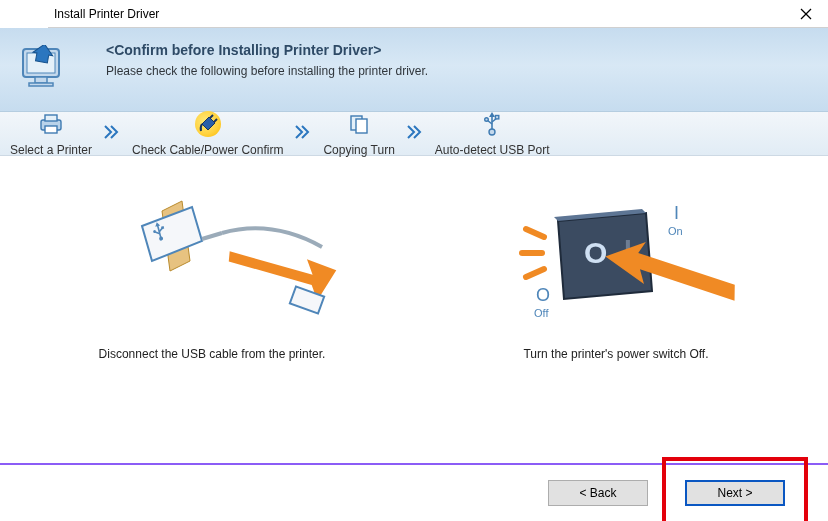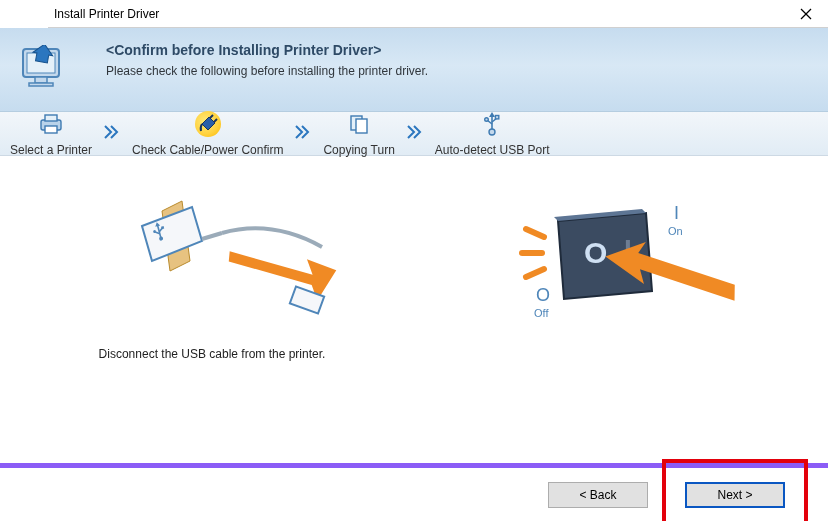--- a/index.html
+++ b/index.html
@@ -105,21 +105,21 @@
 }
 .panel .caption {
   font-size: 12px;
   color: #222;
   text-align: left;
   margin-top: 6px;
 }
 .footer {
   position: absolute;
   left: 0; right: 0; bottom: 0;
-  border-top: 5px solid #8b5cf6;
+  border-top: 2px solid #8b5cf6;
   height: 58px;
   display: flex;
   align-items: center;
   justify-content: flex-end;
   gap: 14px;
   padding-right: 20px;
   background: #fff;
 }
 .btn {
   min-width: 100px;
@@ -289,20 +289,21 @@
 
         <text x="50" y="110" font-size="18" fill="#4f86b9" font-family="Arial">O</text>
         <text x="48" y="126" font-size="11" fill="#4f86b9" font-family="Arial">Off</text>
 
         <text x="188" y="28" font-size="18" fill="#4f86b9" font-family="Arial">I</text>
         <text x="182" y="44" font-size="11" fill="#4f86b9" font-family="Arial">On</text>
 
         <path d="M250 84 L150 66 L156 54 L118 74 L160 96 L154 82 L252 100 Z" transform="rotate(8 180 80)" fill="#f08a24"></path>
       </svg>
     </div>
+    <div class="caption">Turn the printer's power switch Off.</div>
   </div>
 </div>
 
 <div class="footer">
   <button class="btn">&lt; Back</button>
   <span class="btn-highlight">
     <button class="btn primary">Next &gt;</button>
   </span>
 </div>
 

